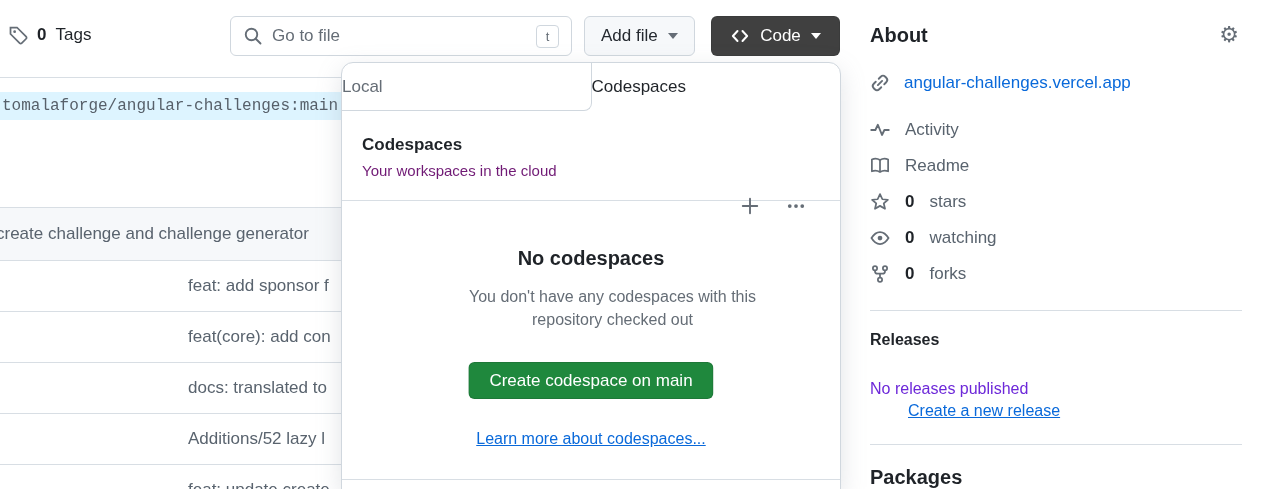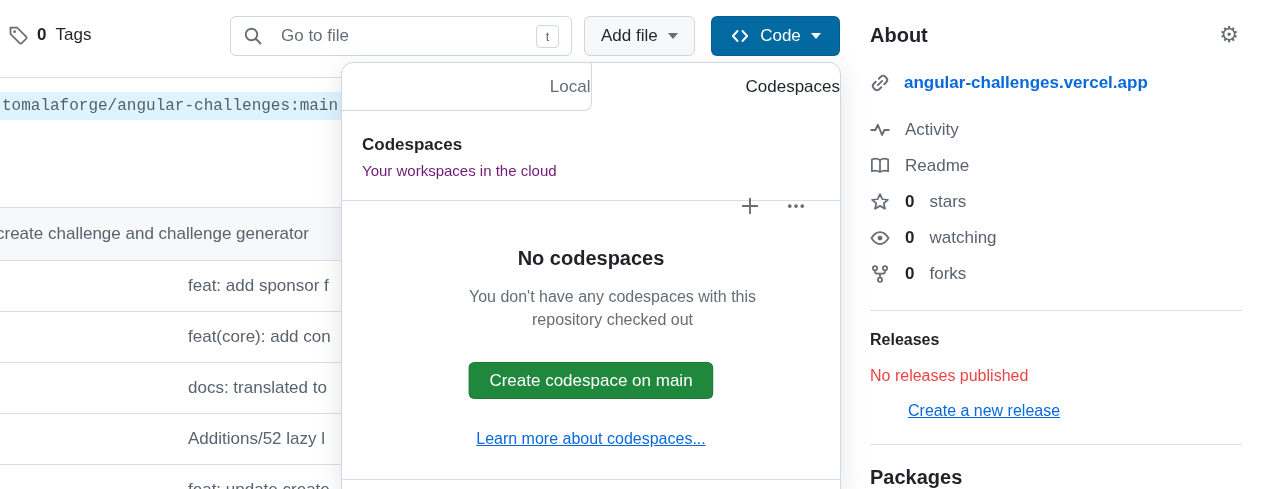--- a/index.html
+++ b/index.html
@@ -11,42 +11,42 @@
   svg { display:block; }
 
   
   .tags { position:absolute; left:8px; top:25px; display:flex; align-items:center; gap:9px; font-size:17px; cursor:pointer; }
   .tags .cnt { font-weight:700; }
   .tags .lbl { color:#1f2328; }
 
   .search {
     position:absolute; left:230px; top:16px; width:342px; height:40px;
     border:1px solid #d0d7de; border-radius:6px; background:#fff;
-    display:flex; align-items:center; gap:18px; padding:0 12px;
+    display:flex; align-items:center; gap:9px; padding:0 12px;
   }
   .search input {
     border:none; outline:none; flex:1; font-size:17px; color:#1f2328; background:transparent;
     font-family:inherit;
   }
   .search input::placeholder { color:#656d76; }
   .kbd {
     border:1px solid #d0d7de; border-radius:4px; min-width:23px; height:23px;
     display:flex; align-items:center; justify-content:center;
     font-size:13px; color:#656d76; background:#fff;
   }
 
   .btn-addfile {
     position:absolute; left:584px; top:16px; height:40px; padding:0 16px;
     background:#f6f8fa; border:1px solid #d0d7de; border-radius:6px;
     display:flex; align-items:center; gap:10px; font-size:17px; color:#24292f; cursor:pointer;
     font-family:inherit;
   }
   .btn-code {
     position:absolute; left:711px; top:16px; width:129px; height:40px;
-    background:#0369a1; border:1px solid rgba(27,31,36,0.15); border-radius:6px;
+    background:#404040; border:1px solid rgba(27,31,36,0.15); border-radius:6px;
     display:flex; align-items:center; justify-content:center; gap:10px;
     font-size:17px; color:#fff; cursor:pointer; font-family:inherit;
   }
   .caret { width:0; height:0; border-left:5px solid transparent; border-right:5px solid transparent; border-top:6px solid currentColor; }
   .btn-addfile .caret { color:#656d76; }
 
   
   .left-divider { position:absolute; left:0; top:77px; width:362px; height:1px; background:#d8dee4; }
   .branch-bar { position:absolute; left:-8px; top:92px; display:flex; align-items:center; gap:9px; }
   .code-chip {
@@ -64,21 +64,21 @@
   .ft-row { height:51px; border-bottom:1px solid #d8dee4; display:flex; align-items:center; }
   .ft-row .msg { margin-left:188px; color:#59636e; font-size:17px; white-space:nowrap; cursor:pointer; }
 
   
   .panel {
     position:absolute; left:341px; top:62px; width:500px; height:428px;
     background:#fff; border:1px solid #d0d7de; border-radius:12px 12px 0 0;
     box-shadow:0 8px 24px rgba(140,149,159,0.25);
   }
   .tabs { display:flex; height:48px; }
-  .tab { flex:1; display:flex; align-items:center; justify-content:flex-end; font-size:17px; cursor:pointer; }
+  .tab { flex:1; display:flex; align-items:center; justify-content:flex-start; font-size:17px; cursor:pointer; }
   .tab-local { color:#656d76; border-bottom:1px solid #d0d7de; border-right:1px solid #d0d7de; border-bottom-right-radius:8px; }
   .tab-codespaces { color:#1f2328; }
 
   .cs-header { position:relative; height:90px; padding:24px 20px 0; border-bottom:1px solid #d8dee4; }
   .cs-title { font-size:17px; font-weight:700; }
   .cs-sub { font-size:15px; color:#701a75; margin-top:7px; }
   .cs-actions { position:absolute; right:34px; top:85px; display:flex; gap:26px; color:#656d76; }
   .icon-btn { cursor:pointer; color:#656d76; background:none; border:none; padding:0; }
 
   .empty-title { position:absolute; left:0; right:0; top:184px; text-align:center; font-size:20px; font-weight:700; }
@@ -91,28 +91,28 @@
   }
   .learn { position:absolute; left:0; right:0; top:367px; text-align:center; }
   .learn a { color:#0969da; font-size:16px; text-decoration:underline; cursor:pointer; }
   .panel-footer-divider { position:absolute; left:0; right:0; top:416px; height:1px; background:#d8dee4; }
 
   
   .sidebar { position:absolute; left:870px; top:0; width:372px; height:489px; }
   .about-title { position:absolute; top:24px; left:0; font-size:20px; font-weight:700; }
   .gear { position:absolute; top:25px; right:3px; color:#656d76; font-size:22px; line-height:20px; cursor:pointer; }
   .website { position:absolute; top:73px; left:0; display:flex; align-items:center; gap:14px; cursor:pointer; }
-  .website .url { color:#0969da; font-weight:700; font-size:17px; }
+  .website .url { color:#0969da; font-weight:400; font-size:17px; }
   .side-rows { position:absolute; top:119px; left:0; }
   .side-row { display:flex; align-items:center; gap:15px; height:21px; margin-bottom:15px; font-size:17px; color:#59636e; cursor:pointer; }
   .side-row .cnt { font-weight:700; color:#1f2328; }
   .side-row .ic { color:#656d76; }
   .side-divider { position:absolute; left:0; width:100%; height:1px; background:#d8dee4; }
   .releases-title { position:absolute; top:331px; left:0; font-size:16px; font-weight:700; }
-  .no-releases { position:absolute; top:367px; left:0; font-size:16px; color:#ef4444; }
+  .no-releases { position:absolute; top:380px; left:0; font-size:16px; color:#6d28d9; }
   .create-release { position:absolute; top:402px; left:0; font-size:16px; color:#0969da; text-decoration:underline; cursor:pointer;margin-left:38px; }
   .packages-title { position:absolute; top:466px; left:0; font-size:20px; font-weight:700; }
 </style>
 </head>
 <body>
 
 <div class="stage">
 
   <div class="tags">
     <span class="ic">

